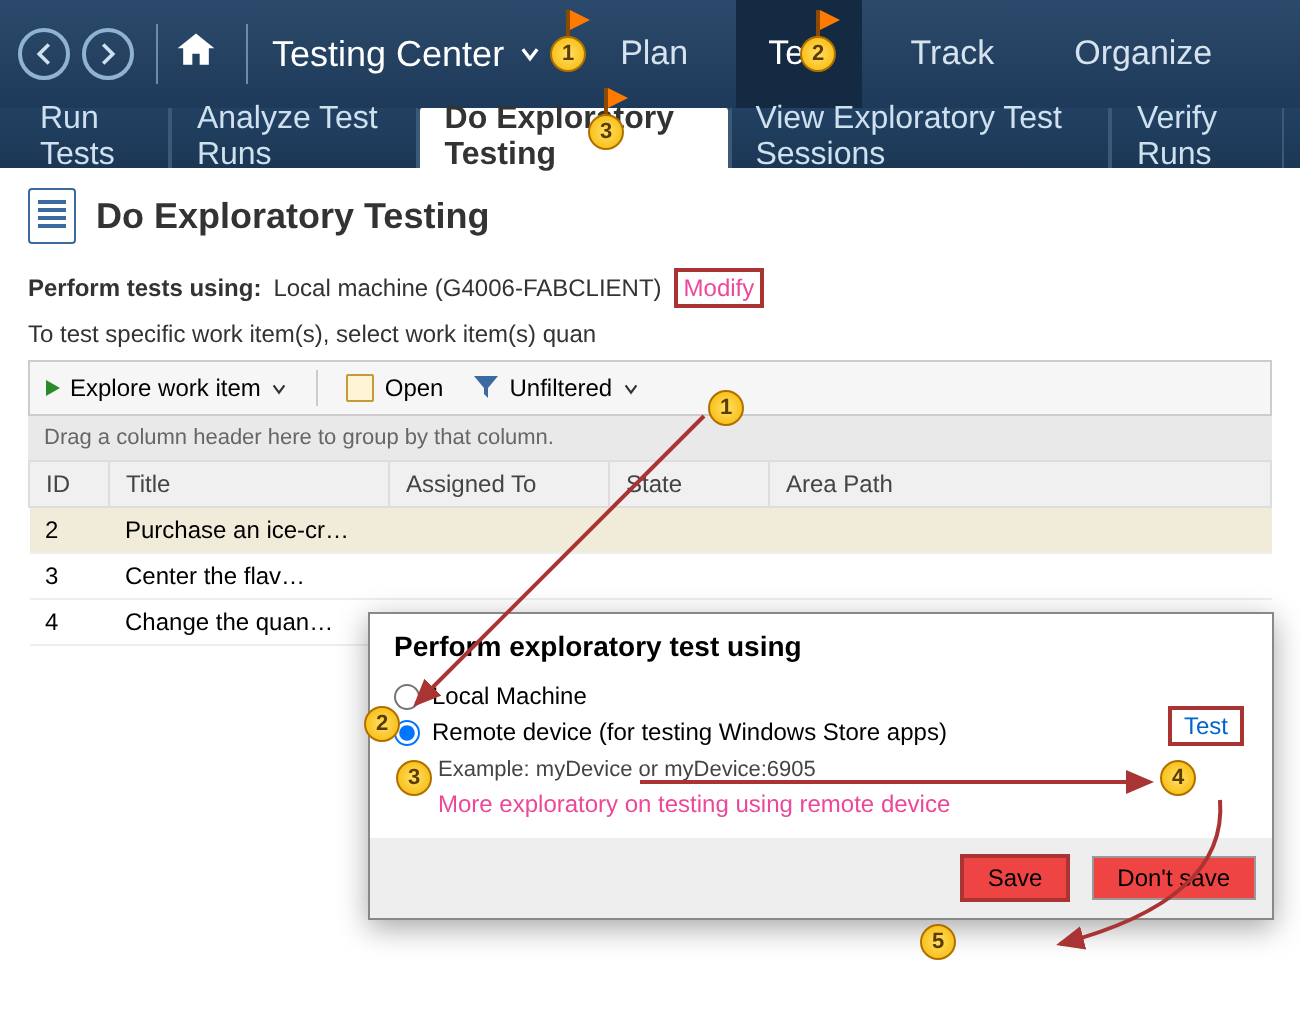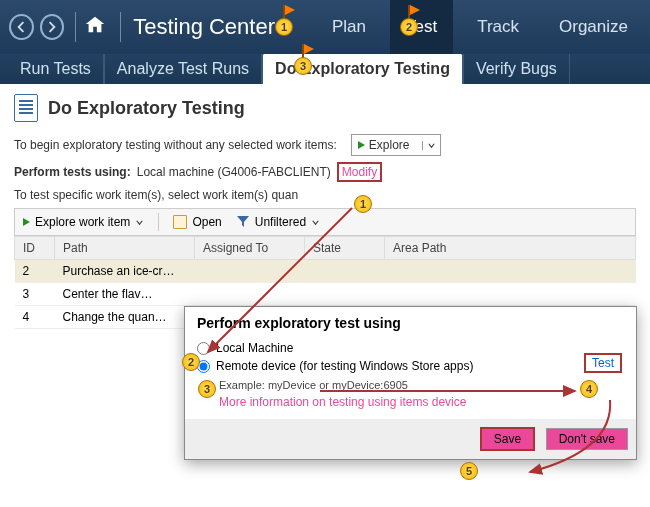--- a/index.html
+++ b/index.html
@@ -3,21 +3,21 @@
 <meta charset="utf-8">
 <style>
   * { box-sizing: border-box; font-family: "Segoe UI", Arial, sans-serif; }
   body { margin:0; width:650px; height:507px; background:#fff; position:relative; overflow:hidden; }
   .topbar { background:linear-gradient(#2c4a6b,#1e3a5a); height:54px; display:flex; align-items:center; color:#fff; padding:0 6px; }
   .navbtn { width:26px; height:26px; border:2px solid #8fb3d1; border-radius:50%; display:flex; align-items:center; justify-content:center; margin:0 3px; color:#cfe0ef; cursor:pointer; }
   .navbtn svg { width:12px; height:12px; }
   .home { margin-right:6px; cursor:pointer; }
   .home svg { width:22px; height:22px; fill:#fff; }
   .divider { width:1px; height:30px; background:#6f8ba5; margin:0 8px; }
-  .title { font-size:22px; font-weight:300; margin:0 4px; white-space:nowrap;text-align:center; }
+  .title { font-size:18px; font-weight:300; margin:0 4px; white-space:nowrap;text-align:center; }
   .chev { display:inline-flex; align-items:center; justify-content:center; width:18px; height:18px; cursor:pointer; position:relative; }
   .chev svg { width:12px; height:12px; }
   .tabs { display:flex; gap:8px; margin-left:20px; height:100%; align-items:stretch; }
   .tab { display:flex; align-items:center; padding:0 16px; font-size:17px; color:#d6e3ef; cursor:pointer; position:relative; }
   .tab.active { background:#132a42; color:#fff; }
   .subbar { background:linear-gradient(#224163,#1b3754); height:30px; display:flex; align-items:center; padding:0 8px; color:#cfe0ef; font-size:16px; }
   .subtab { padding:0 12px; height:100%; display:flex; align-items:center; cursor:pointer; border-left:1px solid #3b5a78; border-right:1px solid #3b5a78; position:relative; }
   .subtab:first-child { border-left:none; }
   .subtab.active { background:#fff; color:#333; font-weight:600; border-radius:2px 2px 0 0; }
   .subtab.active::after { content:""; position:absolute; bottom:-6px; left:50%; margin-left:-6px; border:6px solid transparent; border-top-color:#fff; }
@@ -44,21 +44,21 @@
   table.list tr.sel td { background:#f0ecd9; }
   .popup { position:absolute; left:184px; top:306px; width:453px; background:#fff; border:1px solid #888; box-shadow:0 4px 14px rgba(0,0,0,.35); z-index:5; }
   .popup h2 { font-size:14px; font-weight:600; margin:8px 12px; }
   .popup .opt { display:flex; align-items:center; gap:6px; font-size:12px; padding:2px 12px; }
   .popup input[type=radio] { margin:0; }
   .popup .devinput { margin:6px 0 4px 34px; border:2px solid #a33; width:100px; height:20px; font-size:12px; padding:0 4px; }
   .popup .testbtn { display:inline-block; border:2px solid #a33; padding:1px 6px; color:#0066cc; font-size:12px; cursor:pointer; float:right; margin-right:14px; margin-top:-22px; }
   .popup .example { font-size:11px; color:#444; margin:4px 34px; }
   .popup .more { font-size:12px; margin:4px 34px 10px; }
   .popup .btnrow { background:#eee; padding:8px; text-align:right; }
-  .popup .btn { display:inline-block; border:1px solid #999; background:#ec4899; padding:3px 12px; font-size:12px; cursor:pointer; margin-left:6px; }
+  .popup .btn { display:inline-block; border:1px solid #999; background:#ef4444; padding:3px 12px; font-size:12px; cursor:pointer; margin-left:6px; }
   .popup .btn.save { border:2px solid #a33; }
   
   .callout { position:absolute; width:18px; height:18px; border-radius:50%; background:radial-gradient(#ffe066,#f7b500); border:1px solid #b07000; color:#5b3c00; font-size:11px; font-weight:600; display:flex; align-items:center; justify-content:center; z-index:10; }
   .flag { position:absolute; width:14px; height:18px; z-index:10; }
   .flag::before { content:""; position:absolute; left:0; bottom:0; width:2px; height:18px; background:#8a4a00; }
   .flag::after { content:""; position:absolute; left:2px; top:0; border-top:5px solid transparent; border-bottom:5px solid transparent; border-left:10px solid #ff7a00; }
   svg.arrow { position:absolute; z-index:8; pointer-events:none; }
   .openicon { width:14px; height:14px; display:inline-block; position:relative; }
   .openicon::before { content:""; position:absolute; inset:0; border:1px solid #c79a3a; border-radius:1px; background:#fff4d6; }
   .filticon svg { width:14px; height:14px; }
@@ -111,44 +111,33 @@
   <div class="subtab">
       <span>Run Tests</span>
     </div>
   <div class="subtab">
       <span>Analyze Test Runs</span>
     </div>
   <div class="subtab active">
       <span>Do Exploratory Testing</span>
     </div>
   <div class="subtab">
-      <span>Verify Bugs</span>
+      <span>View Exploratory Test Sessions</span>
+    </div>
+  <div class="subtab">
+      <span>Verify Runs</span>
     </div>
 </div>
 
 <div class="page">
   <div class="pagehead">
     <div class="docicon"></div>
     <h1>Do Exploratory Testing</h1>
   </div>
 
-  <div class="row">
-    <span>To begin exploratory testing without any selected work items:</span>
-    <span class="explorebtn">
-      <span class="lbl">
-          <span class="play"></span>
-          <span>Explore</span>
-        </span>
-      <span class="dd">
-          <svg class="downsvg" viewBox="0 0 10 10">
-            <path d="M2 3 L5 7 L8 3" stroke="#333" stroke-width="1.2" fill="none"></path>
-          </svg>
-        </span>
-    </span>
-  </div>
 
   <div class="row">
     <span class="bold">Perform tests using:</span>
     <span>Local machine (G4006-FABCLIENT)</span>
     <span class="modifybox"><span class="link">Modify</span></span>
   </div>
 
   <div class="row">
     <span>To test specific work item(s), select work item(s) quan</span>
   </div>
@@ -169,25 +158,26 @@
     <span class="tbplay">
       <span class="filticon"><svg viewBox="0 0 14 14">
             <path d="M1 2 H13 L8 8 V13 L6 11 V8 Z" fill="#3a6aa0"></path>
           </svg></span>
       <span>Unfiltered</span>
       <svg class="downsvg" viewBox="0 0 10 10">
           <path d="M2 3 L5 7 L8 3" stroke="#333" stroke-width="1.2" fill="none"></path>
         </svg>
     </span>
   </div>
+  <div class="dragrow">Drag a column header here to group by that column.</div>
   <table class="list">
     <thead>
         <tr>
       <th style="width:40px">ID</th>
-      <th style="width:140px">Path</th>
+      <th style="width:140px">Title</th>
       <th style="width:110px">Assigned To</th>
       <th style="width:80px">State</th>
       <th>Area Path</th>
     </tr>
       </thead>
     <tbody>
       <tr class="sel">
           <td>2</td>
           <td>Purchase an ice-cr…</td>
           <td></td>
@@ -217,21 +207,21 @@
   <label class="opt">
     <input type="radio" name="loc" style="">
     <span>Local Machine</span>
   </label>
   <label class="opt">
     <input type="radio" name="loc" checked="" style="">
     <span>Remote device (for testing Windows Store apps)</span>
   </label>
   <span class="testbtn">Test</span>
   <div class="example">Example: myDevice or myDevice:6905</div>
-  <div class="more"><span class="link">More information on testing using items device</span></div>
+  <div class="more"><span class="link">More exploratory on testing using remote device</span></div>
   <div class="btnrow">
     <span class="btn save">Save</span>
     <span class="btn">Don't save</span>
   </div>
 </div>
 
 <div class="flag" style="left:283px; top:5px"></div>
 <div class="callout" style="left:275px; top:18px">1</div>
 <div class="flag" style="left:408px; top:5px"></div>
 <div class="callout" style="left:400px; top:18px">2</div>

